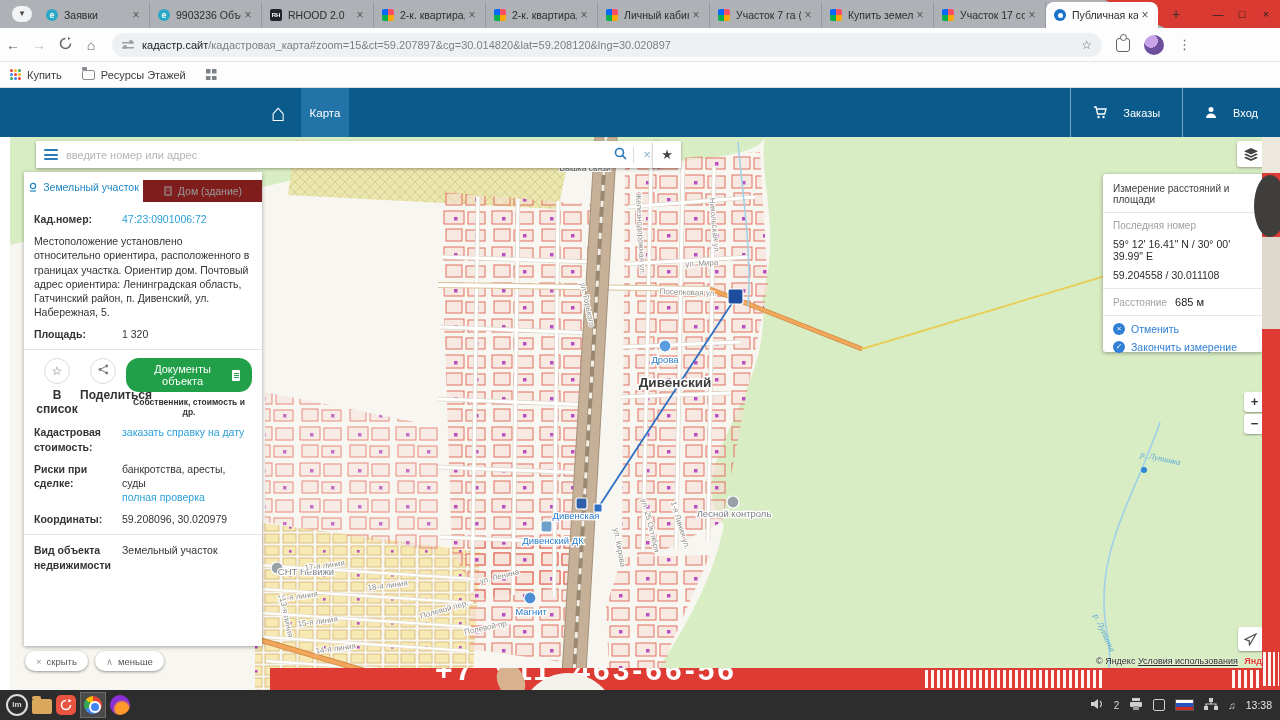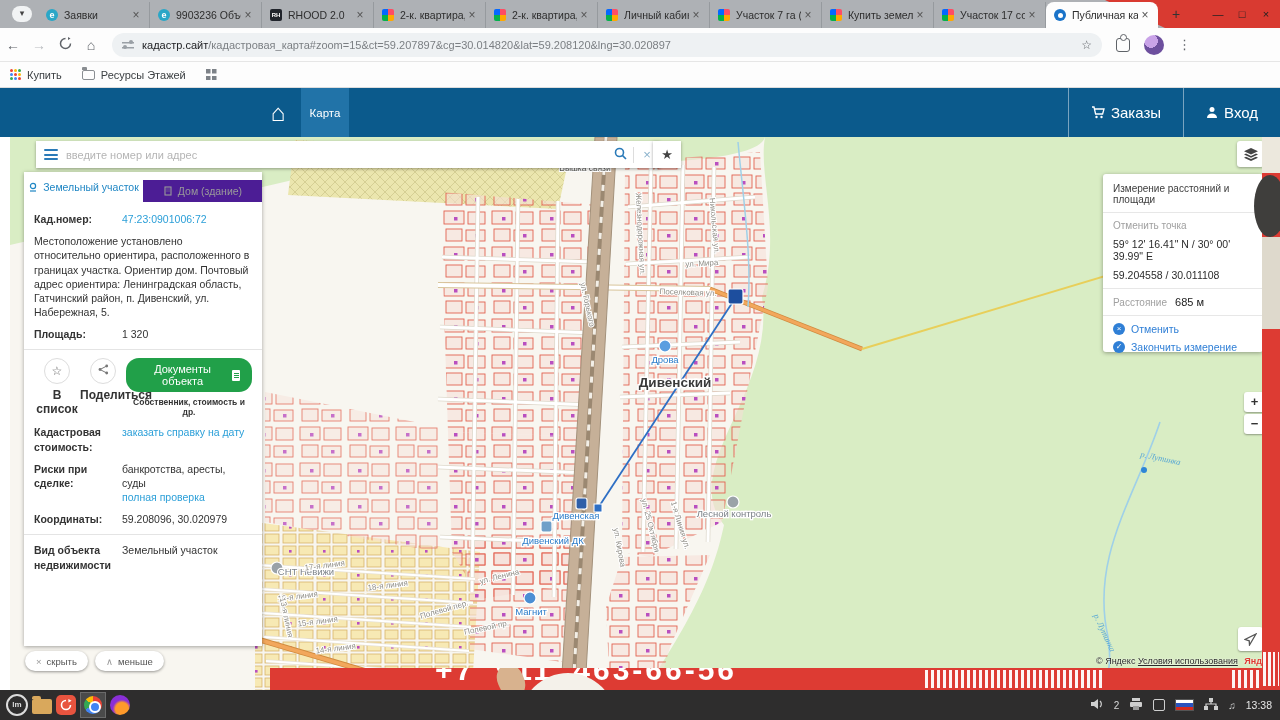--- a/index.html
+++ b/index.html
@@ -53,21 +53,21 @@
   .bm-folder::before { content:""; position:absolute; left:-1px; top:-3.5px; width:5px; height:2.5px; background:#8a8e92; border-radius:1px 1px 0 0; }
   .bm-apps { width:11px; height:11px; margin-left:14px; background:
      conic-gradient(#7d8288 0 0) 0 0/4.5px 4.5px no-repeat, conic-gradient(#7d8288 0 0) 100% 0/4.5px 4.5px no-repeat,
      conic-gradient(#7d8288 0 0) 0 100%/4.5px 4.5px no-repeat, conic-gradient(#7d8288 0 0) 100% 100%/4.5px 4.5px no-repeat; }
 
   
   .siteheader { position:absolute; left:0; top:88px; width:1280px; height:49px; background:#0b5a8c; }
   .sh-home { position:absolute; left:255px; top:0; width:46px; height:49px; display:flex; align-items:center; justify-content:center; color:#fff; font-size:24px; }
   .sh-tab { position:absolute; left:301px; top:0; width:48px; height:49px; background:#2173a8; color:#fff; font-size:11.5px; display:flex; align-items:center; justify-content:center; }
   .sh-right { position:absolute; right:0; top:0; height:49px; display:flex; }
-  .sh-item { height:49px; display:flex; align-items:center; gap:6px; color:#fff; font-size:15px; padding:0 22px; border-left:1px solid rgba(255,255,255,.45); }
+  .sh-item { height:49px; display:flex; align-items:center; gap:16px; color:#fff; font-size:11px; padding:0 22px; border-left:1px solid rgba(255,255,255,.45); }
 
   
   .maparea { position:absolute; left:0; top:137px; width:1280px; height:553px; background:#fff; }
   #mapsvg { position:absolute; left:10px; top:0; width:1252px; height:553px; }
 
   .t-town { font:bold 13.5px "Liberation Sans",sans-serif; fill:#3a3a3a; stroke:#fff; stroke-width:3px; paint-order:stroke; }
   .t-poi  { font:9.5px "Liberation Sans",sans-serif; fill:#2b7cc9; stroke:#fff; stroke-width:2.5px; paint-order:stroke; text-anchor:middle; }
   .t-gray { font:9.5px "Liberation Sans",sans-serif; fill:#7c8288; stroke:#fff; stroke-width:2.5px; paint-order:stroke; text-anchor:middle; }
   .t-street { font:8px "Liberation Sans",sans-serif; fill:#8f8d86; stroke:#fff; stroke-width:2px; paint-order:stroke; text-anchor:middle; }
   .t-dark { font:8.5px "Liberation Sans",sans-serif; fill:#5a5a55; stroke:#fff; stroke-width:2px; paint-order:stroke; text-anchor:middle; }
@@ -80,21 +80,21 @@
   .search-input { flex:1; border:none; outline:none; font-size:11px; color:#333; font-family:"Liberation Sans",sans-serif; }
   .search-input::placeholder { color:#b5b5b5; }
   .sb-ico { flex:none; width:26px; text-align:center; }
   .sb-div { width:1px; height:16px; background:#ddd; flex:none; }
   .starbtn { position:absolute; left:653px; top:141px; width:28px; height:27px; background:#fff; box-shadow:0 1px 3px rgba(0,0,0,.35); text-align:center; line-height:27px; font-size:13px; color:#444; }
 
   .panel { position:absolute; left:24px; top:172px; width:238px; height:474px; background:#fff; box-shadow:0 1px 4px rgba(0,0,0,.35); font-size:10.5px; display:flex; flex-direction:column; }
   .ptabs { display:flex; height:30px; flex:none; }
   .ptab { flex:1; display:flex; align-items:center; justify-content:center; gap:5px; font-size:10.5px; }
   .ptab.active { color:#1f86c4; background:#fff; }
-  .ptab.inactive { color:#9a9a9a; background:#4c1d95;margin-top:8px; }
+  .ptab.inactive { color:#9a9a9a; background:#7f1d1d;margin-top:8px; }
   .pbody { flex:1; padding:2px 10px 0 10px; overflow:hidden; }
   .prow { display:flex; margin:8px 0; }
   .plabel { width:88px; flex:none; font-weight:bold; color:#333; padding-right:6px; line-height:1.35; }
   .pval { flex:1; color:#333; line-height:1.35; }
   .plink { color:#2b9fd8; }
   .pdivider { height:1px; background:#e4e4e4; margin:6px -10px; }
   .actions { display:flex; align-items:flex-start; margin:8px 0 2px 0; }
   .act { width:46px; text-align:center; flex:none; }
   .act .circ { width:26px; height:26px; border:1px solid #ddd; border-radius:50%; margin:0 auto; line-height:24px; font-size:12px; color:#666; }
   .act .cap { font-size:12px; color:#333; font-weight:bold; margin-top:4px; }
@@ -541,21 +541,21 @@
     <svg width="14" height="13" viewBox="0 0 14 13">
       <path d="M7 0 L14 3.2 L7 6.4 L0 3.2 Z" fill="#444"></path>
       <path d="M2 5.6 L0 6.6 L7 9.8 L14 6.6 L12 5.6 L7 7.9 Z" fill="#444"></path>
       <path d="M2 8.8 L0 9.8 L7 13 L14 9.8 L12 8.8 L7 11.1 Z" fill="#444"></path>
     </svg>
   </div>
 
   <div class="measure">
     <div class="m-title">Измерение расстояний и площади</div>
     <div class="m-hr"></div>
-    <div class="m-gray">Отменить точка</div>
+    <div class="m-gray">Последняя номер</div>
     <div class="m-co">59° 12' 16.41" N / 30° 00' 39.99" E</div>
     <div class="m-co">59.204558 / 30.011108</div>
     <div class="m-hr"></div>
     <div class="m-dist">
       <span class="m-gray">Расстояние</span>
       <b>685 м</b>
     </div>
     <div class="m-hr"></div>
     <div class="m-link">
       <span class="m-circle">×</span>

